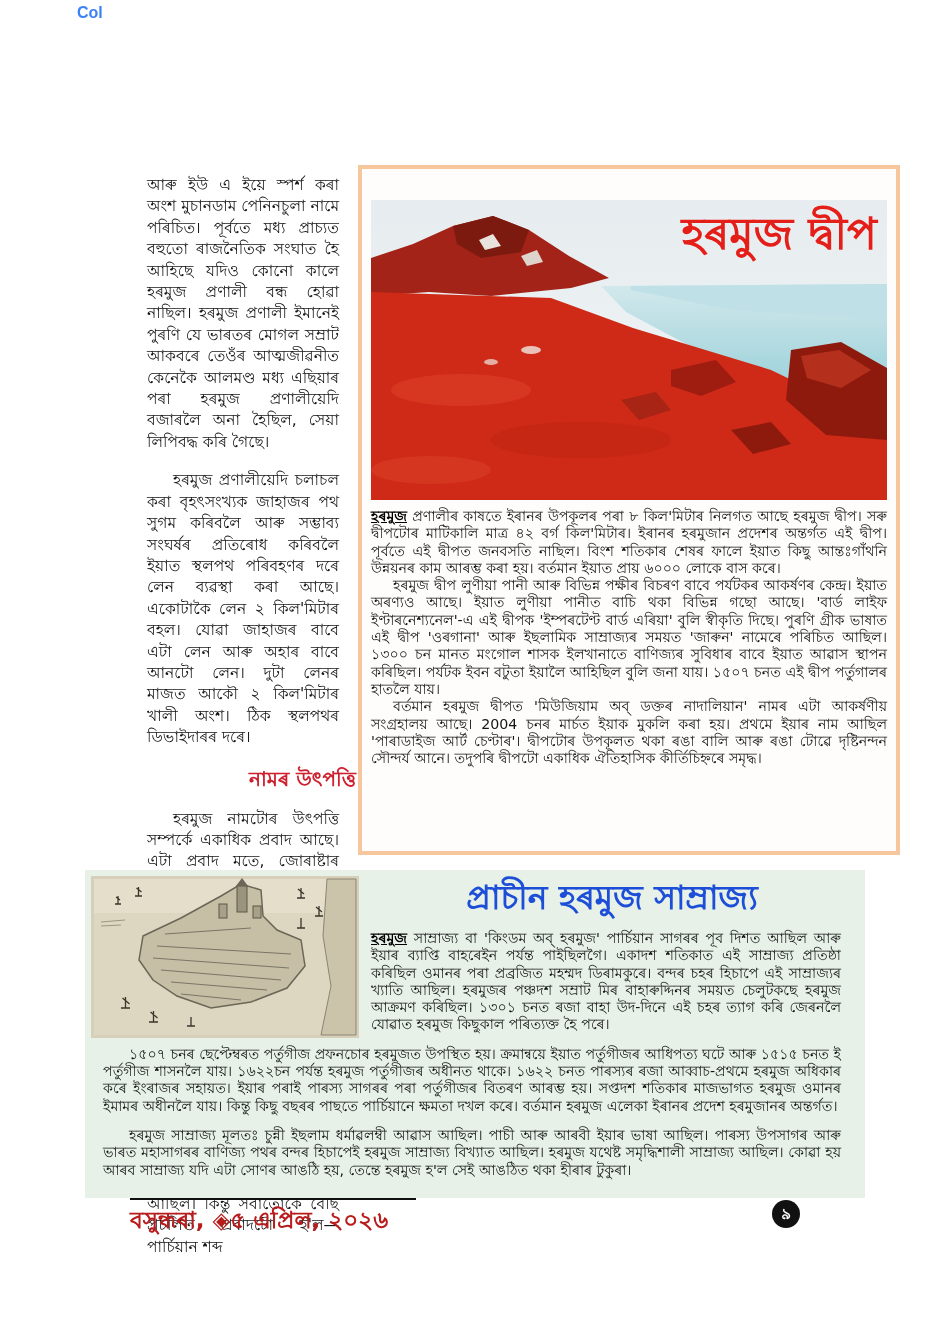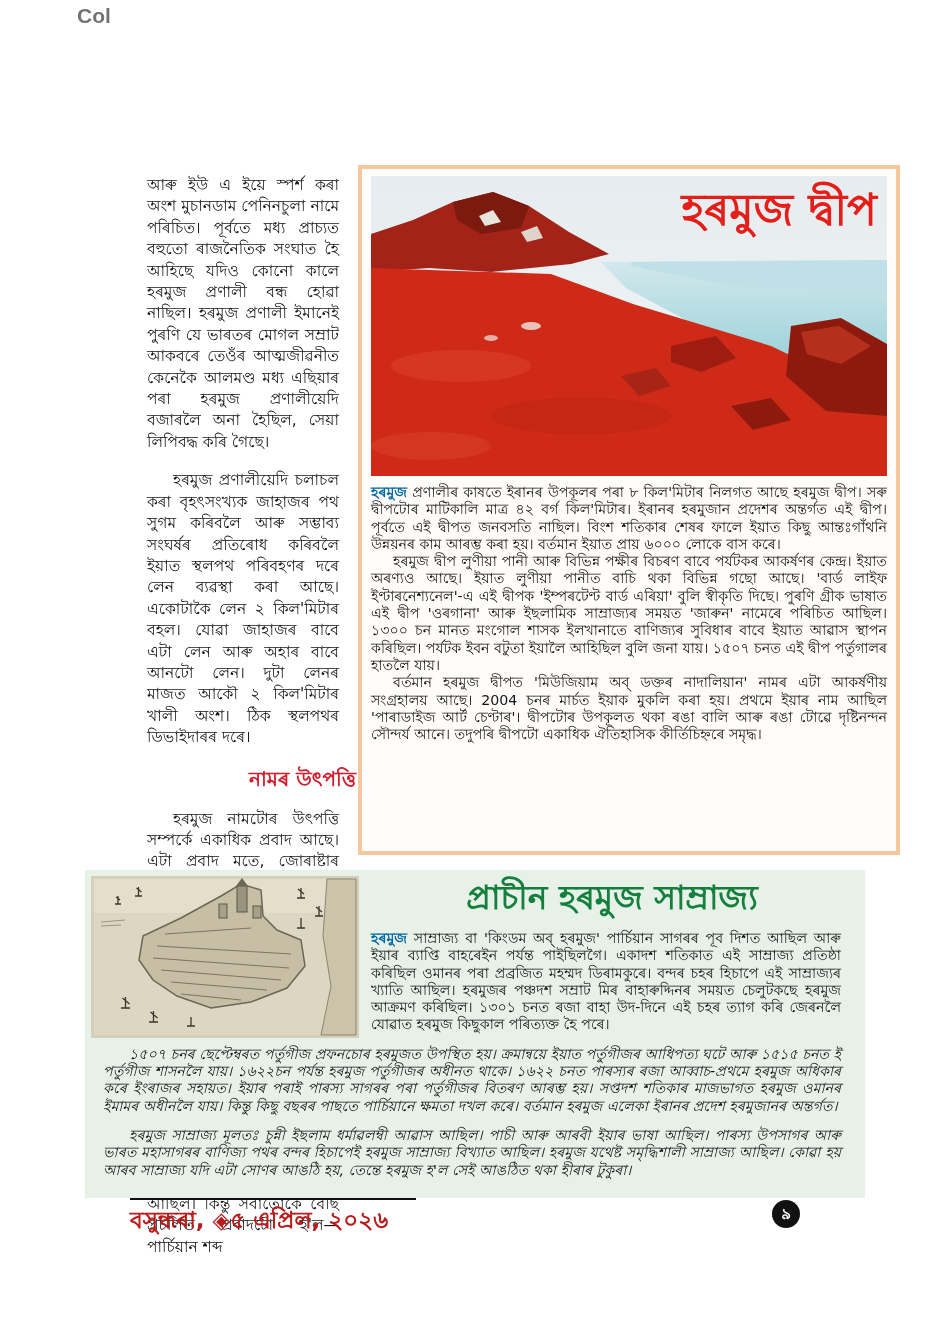--- a/index.html
+++ b/index.html
@@ -6,68 +6,68 @@
   html,body { width:945px; height:1337px; }
   body {
     position:relative;
     background:#ffffff;
     font-family:"DejaVu Sans", sans-serif;
     color:#141414;
     overflow:hidden;
   }
   .corner-label{
     position:absolute; left:77px; top:4px;
-    font-size:21px; font-weight:bold; color:#737373;
+    font-size:16px; font-weight:bold; color:#3b82f6;
     font-family:"Liberation Sans", sans-serif;
   }
   
   .left-col{
     position:absolute; left:130px; top:158px; width:226px;
     font-size:15.5px; line-height:21.4px; text-align:justify;
   }
   .left-col p{ margin:17px; }
   .left-col p.indent{ text-indent:26px; }
   .sec-heading{
     text-align:right; color:#cf2030; font-weight:bold;
     font-size:20px; margin:8px 0 6px 0; line-height:26px;
   }
   
   .feature-box{
     position:absolute; left:358px; top:165px; width:542px; height:690px;
     border:4px solid #f6c79c; background:#fffdfb; padding:7px 9px;
   }
-  .photo-wrap{ position:relative; width:516px; height:300px; }
+  .photo-wrap{ position:relative; width:516px; height:300px;margin-top:24px; }
   .photo-wrap svg{ display:block; width:516px; height:300px; }
   .photo-title{
     position:absolute; top:8px; right:10px;
     font-size:44px; font-weight:bold; color:#e41f1a;
     line-height:52px; text-shadow:0 0 2px rgba(255,255,255,.6);
   }
   .feature-text{
     margin-top:8px; font-size:14.2px; line-height:17.3px; text-align:justify;
   }
   .feature-text p{ margin:0; }
   .feature-text p.indent{ text-indent:22px; }
-  .lead-word{ color:#0369a1; font-weight:bold; }
+  .lead-word{ color:#000000; font-weight:bold;text-decoration:underline; }
   
   .empire-box{
     position:absolute; left:85px; top:870px; width:780px; height:328px;
     background:#e7f1e8; padding:6px 12px 6px 6px;
     font-size:14.2px; line-height:17.3px; text-align:justify;
   }
   .empire-map{
     float:left; width:268px; height:162px; margin:0 12px 6px 0;
   }
   .empire-map svg{ display:block; width:268px; height:162px; }
   .empire-heading{
-    text-align:center; color:#15803d; font-weight:bold;
+    text-align:center; color:#1d4ed8; font-weight:bold;
     font-size:33px; line-height:40px; margin:2px 0 6px 0;
   }
   .empire-box p{ margin:12px; }
-  .empire-box p.indent{ text-indent:26px;font-style:italic; }
+  .empire-box p.indent{ text-indent:26px; }
   
   .footer-rule{
     position:absolute; left:130px; top:1198px; width:286px; height:2px; background:#101010;
   }
   .footer-date{
     position:absolute; left:130px; top:1202px;
     font-size:23px; font-weight:bold; color:#b91c1c;
   }
   .page-badge{
     position:absolute; left:772px; top:1200px; width:28px; height:28px;

